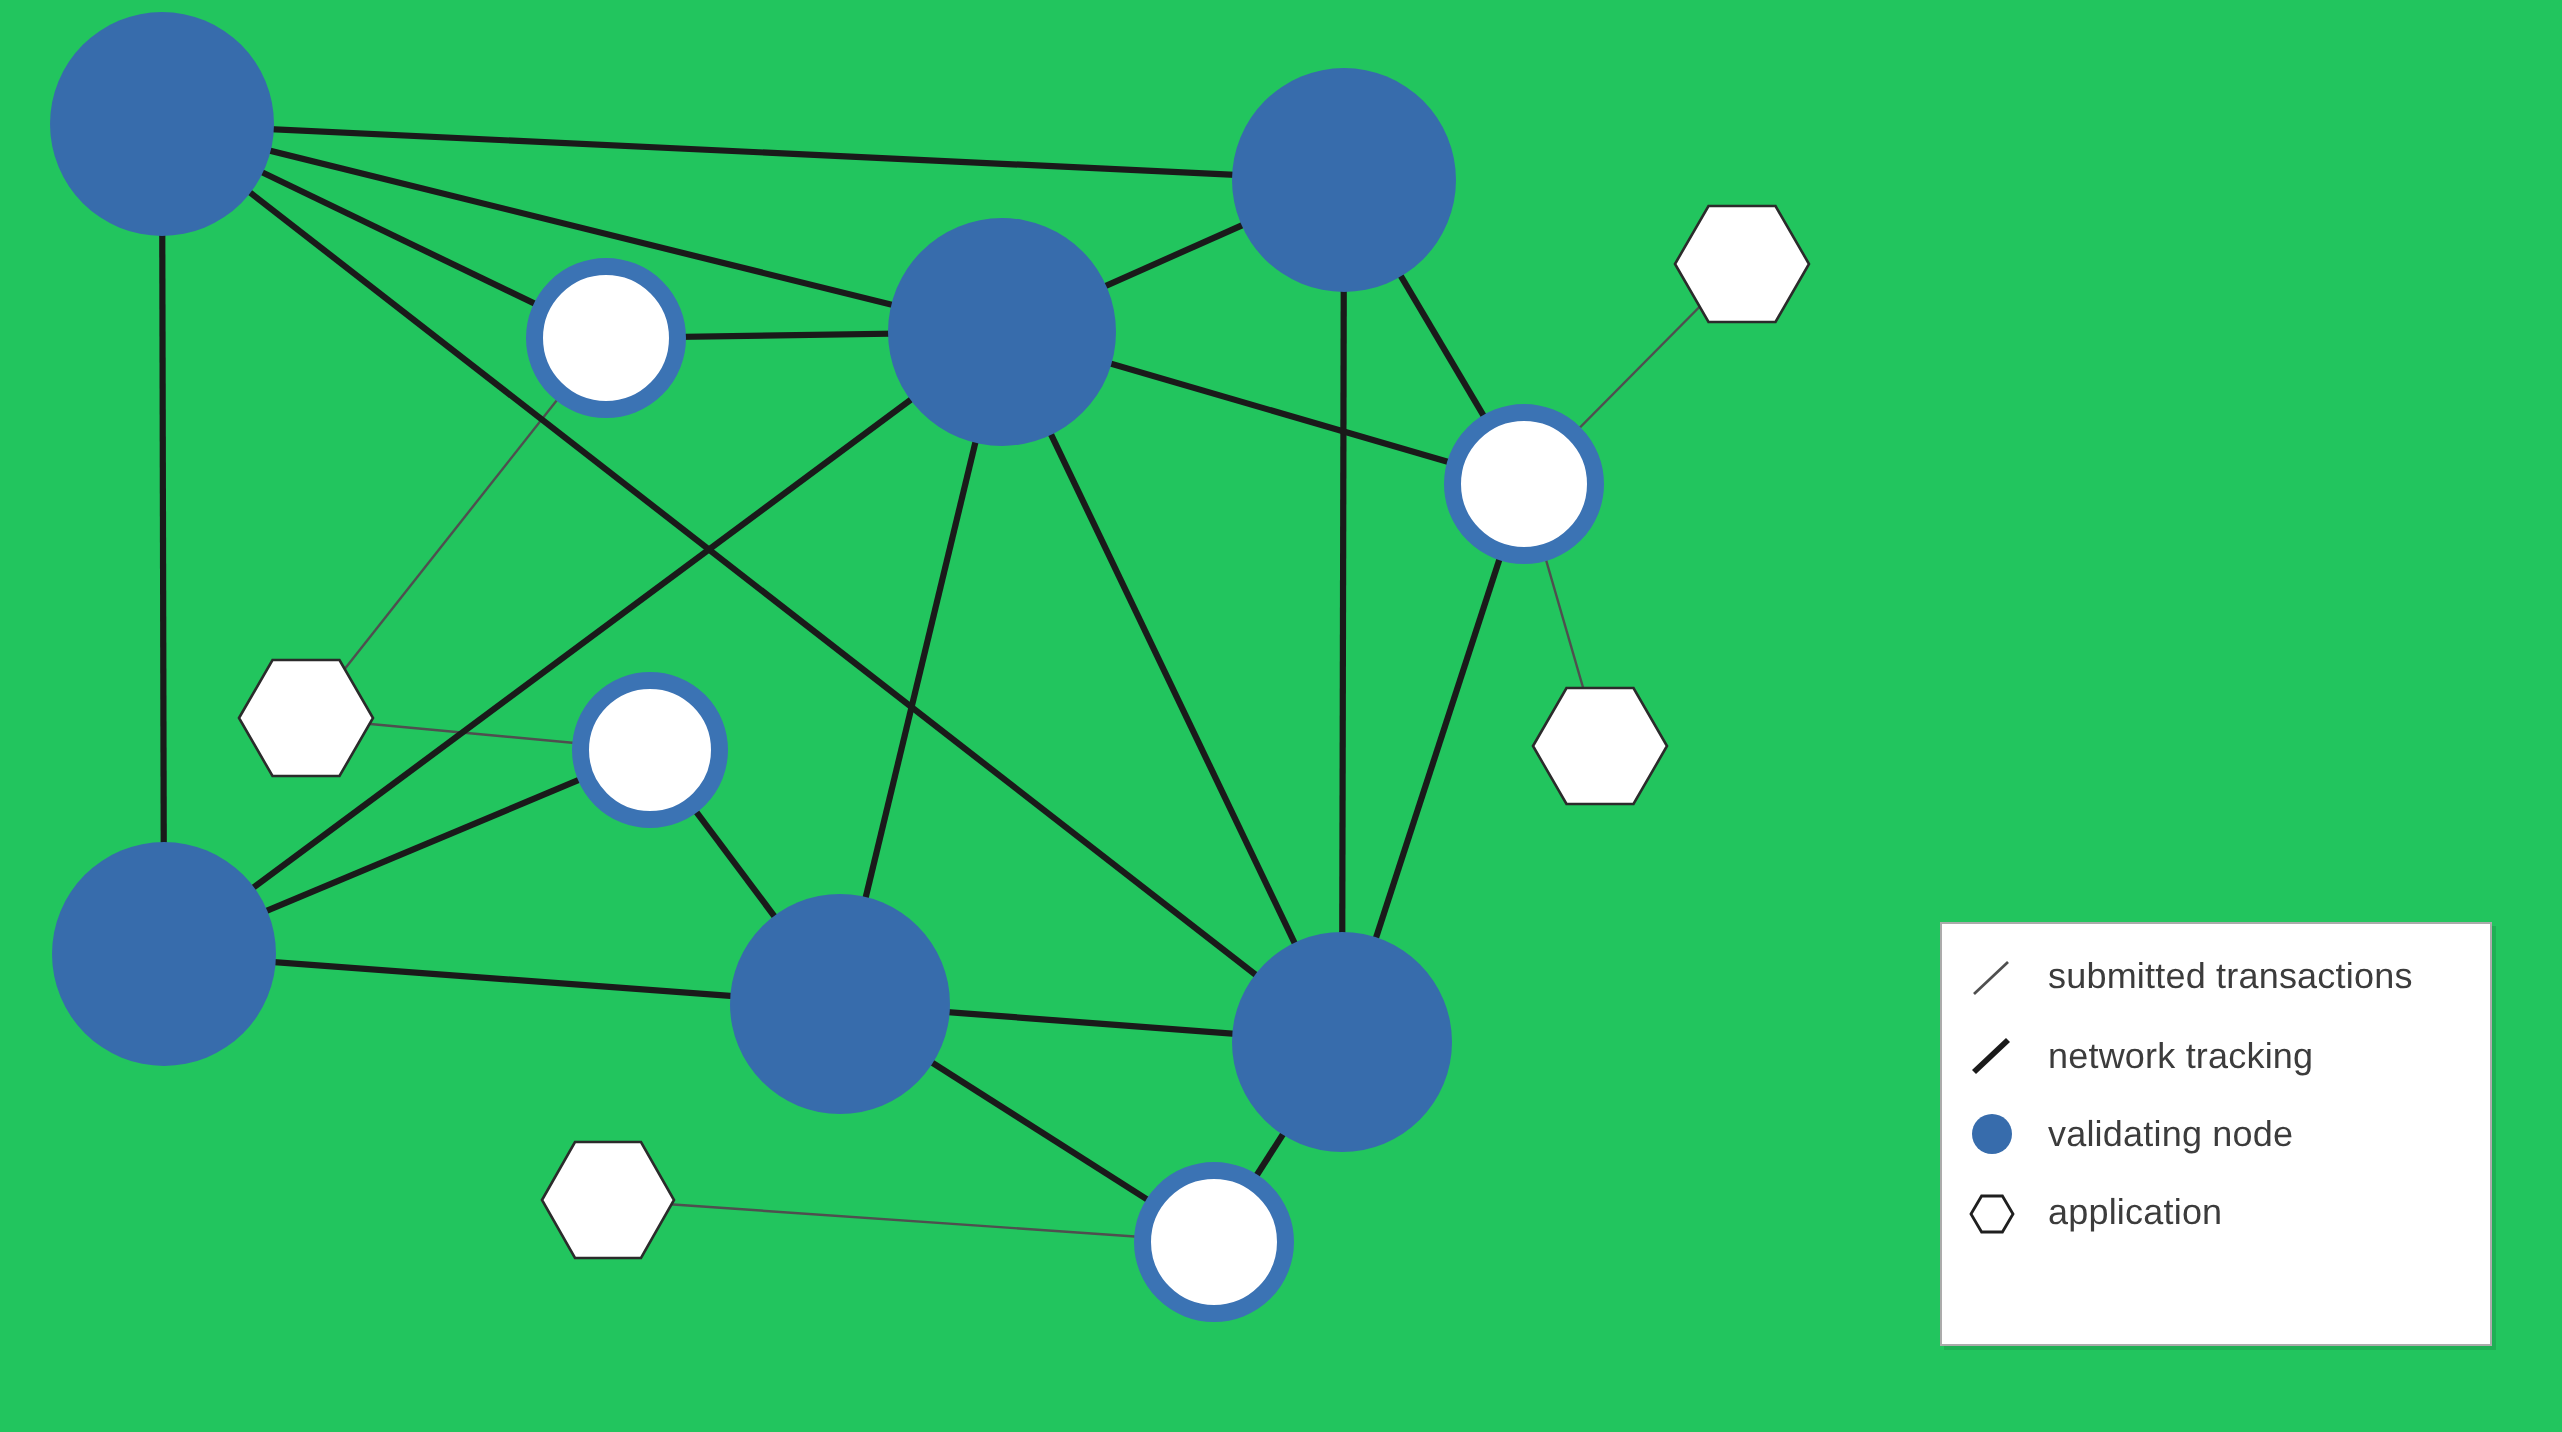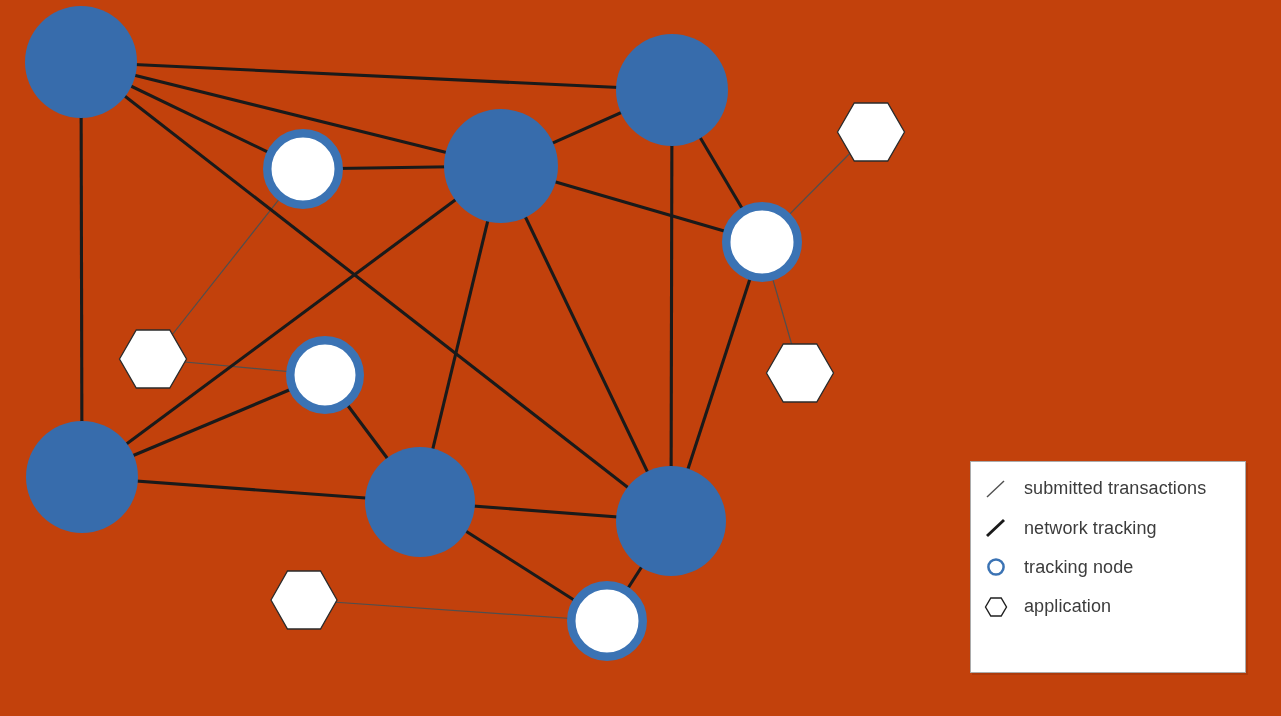--- a/index.html
+++ b/index.html
@@ -1,19 +1,19 @@
 <!DOCTYPE html>
 <html><head>
 <meta charset="utf-8">
 <style>
   html,body{margin:0;padding:0;background:#ffffff;}
   .canvas{
     position:relative;
     width:1281px;height:716px;
-    background:#c2410c;
+    background:#22c55e;
     overflow:hidden;
     font-family:"Liberation Sans", sans-serif;
   }
   #diagram{position:absolute;left:0;top:0;}
   .edge-thick{stroke:#1a1a1a;stroke-width:3.1;fill:none;}
   .edge-thin{stroke:#4f4f4f;stroke-width:1.2;fill:none;}
   .validating{fill:#376CAC;stroke:none;}
   .tracking{fill:#ffffff;stroke:#3B73B4;stroke-width:8.5;}
   .hex{fill:#ffffff;stroke:#2b2b2b;stroke-width:1.3;}
   .legend{
@@ -101,27 +101,27 @@
       <span class="legend-label">submitted transactions</span>
     </div>
 
     <div class="legend-row">
       <svg class="legend-sym" viewBox="0 0 26 26">
         <line x1="4" y1="21" x2="21" y2="5" stroke="#1a1a1a" stroke-width="2.9"></line>
       </svg>
       <span class="legend-label">network tracking</span>
     </div>
 
-
     <div class="legend-row">
       <svg class="legend-sym" viewBox="0 0 26 26">
-        <circle cx="13" cy="13" r="7.6" fill="#ffffff" stroke="#3B73B4" stroke-width="2.5"></circle>
+        <circle cx="13" cy="13" r="10" fill="#376CAC"></circle>
       </svg>
-      <span class="legend-label">tracking node</span>
+      <span class="legend-label">validating node</span>
     </div>
+
 
     <div class="legend-row">
       <svg class="legend-sym" viewBox="0 0 26 26">
         <polygon points="2.5,13 7.8,4 18.2,4 23.5,13 18.2,22 7.8,22" fill="#ffffff" stroke="#1f1f1f" stroke-width="1.4"></polygon>
       </svg>
       <span class="legend-label">application</span>
     </div>
 
   </div>
 </div>

